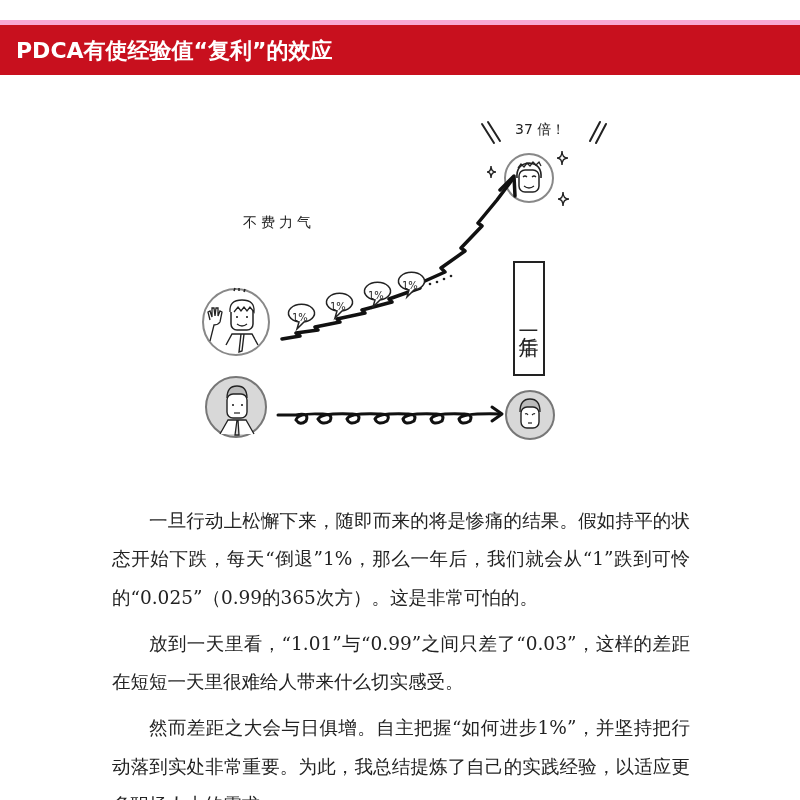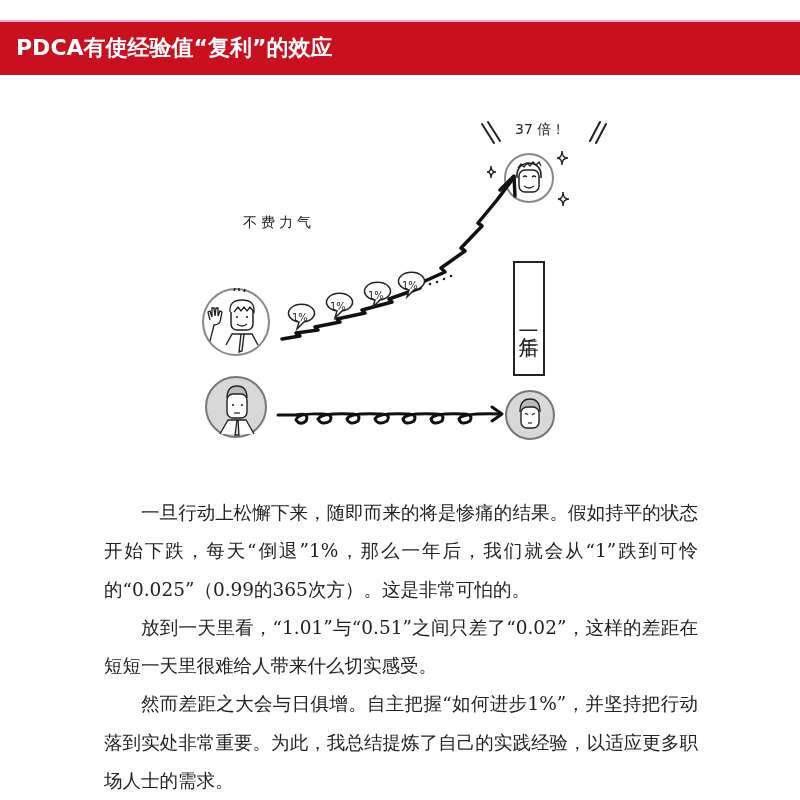--- a/index.html
+++ b/index.html
@@ -3,21 +3,21 @@
 <meta charset="utf-8">
 <style>
   html, body { margin:0; padding:0; }
   body {
     width:800px; height:800px; background:#ffffff; position:relative; overflow:hidden;
     font-family: "DejaVu Serif", "Liberation Serif", serif;
   }
   .header {
     position:absolute; left:0; top:20px; width:800px; height:55px;
     background:#c8101e; box-sizing:border-box;
-    border-top:2px solid #f9a8d4;
+    border-top:5px solid #f9a8d4;
   }
   .header-title {
     position:absolute; left:16px; top:11px;
     color:#ffffff; font-family:"DejaVu Sans", sans-serif; font-weight:bold;
     font-size:22px; letter-spacing:0px; white-space:nowrap;
   }
   .illus { position:absolute; left:0; top:0; width:660px; height:480px; }
   .hand {
     position:absolute; font-family:"DejaVu Sans", sans-serif; color:#222;
     white-space:nowrap;
@@ -35,21 +35,21 @@
     color:#222; writing-mode:vertical-rl; display:flex; align-items:center; justify-content:center;
     height:80px;
   }
   .bubble-label {
     position:absolute; font-family:"DejaVu Sans", sans-serif; font-size:10px; color:#222;
   }
   .body-text {
     position:absolute; left:104px; top:494px; width:594px;
     font-size:18.5px; line-height:38.3px; color:#222;
   }
-  .body-text p { margin:0; text-indent:2em; text-align:justify; }
+  .body-text p { margin:8px; text-indent:2em; text-align:justify; }
 </style>
 </head>
 <body>
 
 <div class="header">
   <div class="header-title">PDCA有使经验值“复利”的效应</div>
 </div>
 
 <div class="illus">
   <svg width="800" height="480" viewBox="0 0 800 480">
@@ -133,15 +133,15 @@
   <div class="bubble-label" style="left:368px;top:290px;">1%</div>
   <div class="bubble-label" style="left:402px;top:280px;">1%</div>
 
   <div class="year-box">
     <div class="year-text">一年后</div>
   </div>
 </div>
 
 <div class="body-text">
   <p>一旦行动上松懈下来，随即而来的将是惨痛的结果。假如持平的状态开始下跌，每天“倒退”1%，那么一年后，我们就会从“1”跌到可怜的“0.025”（0.99的365次方）。这是非常可怕的。</p>
-  <p>放到一天里看，“1.01”与“0.51”之间只差了“0.02”，这样的差距在短短一天里很难给人带来什么切实感受。</p>
+  <p>放到一天里看，“1.01”与“0.99”之间只差了“0.03”，这样的差距在短短一天里很难给人带来什么切实感受。</p>
   <p>然而差距之大会与日俱增。自主把握“如何进步1%”，并坚持把行动落到实处非常重要。为此，我总结提炼了自己的实践经验，以适应更多职场人士的需求。</p>
 </div>
 
 </body></html>

